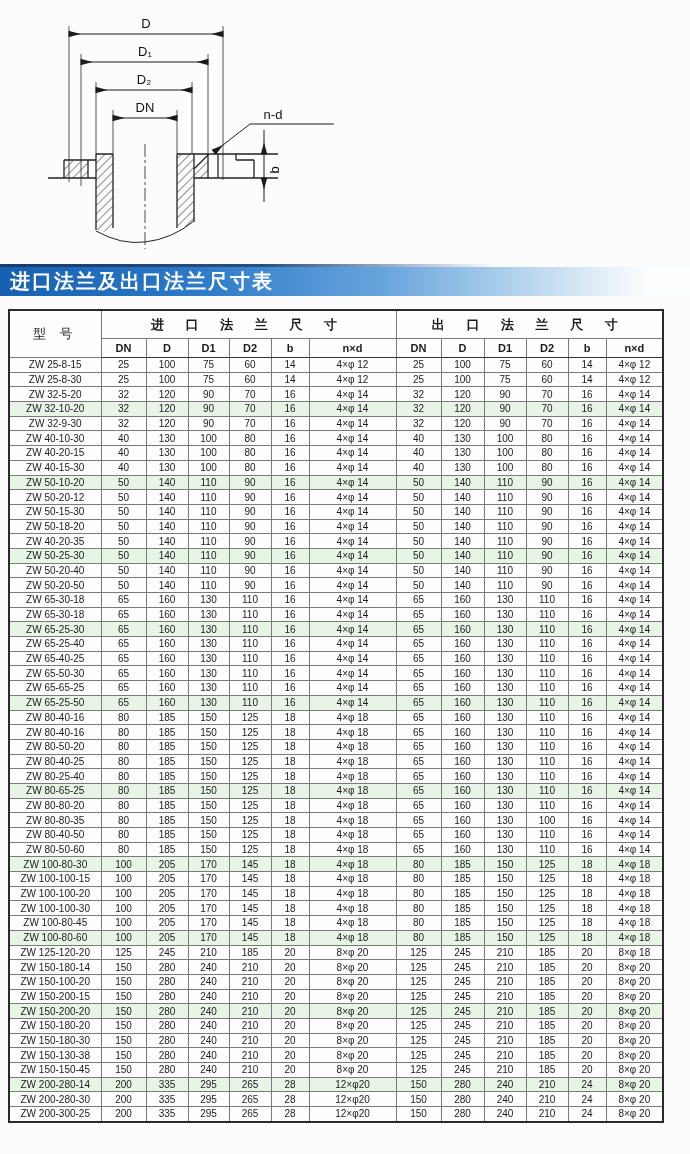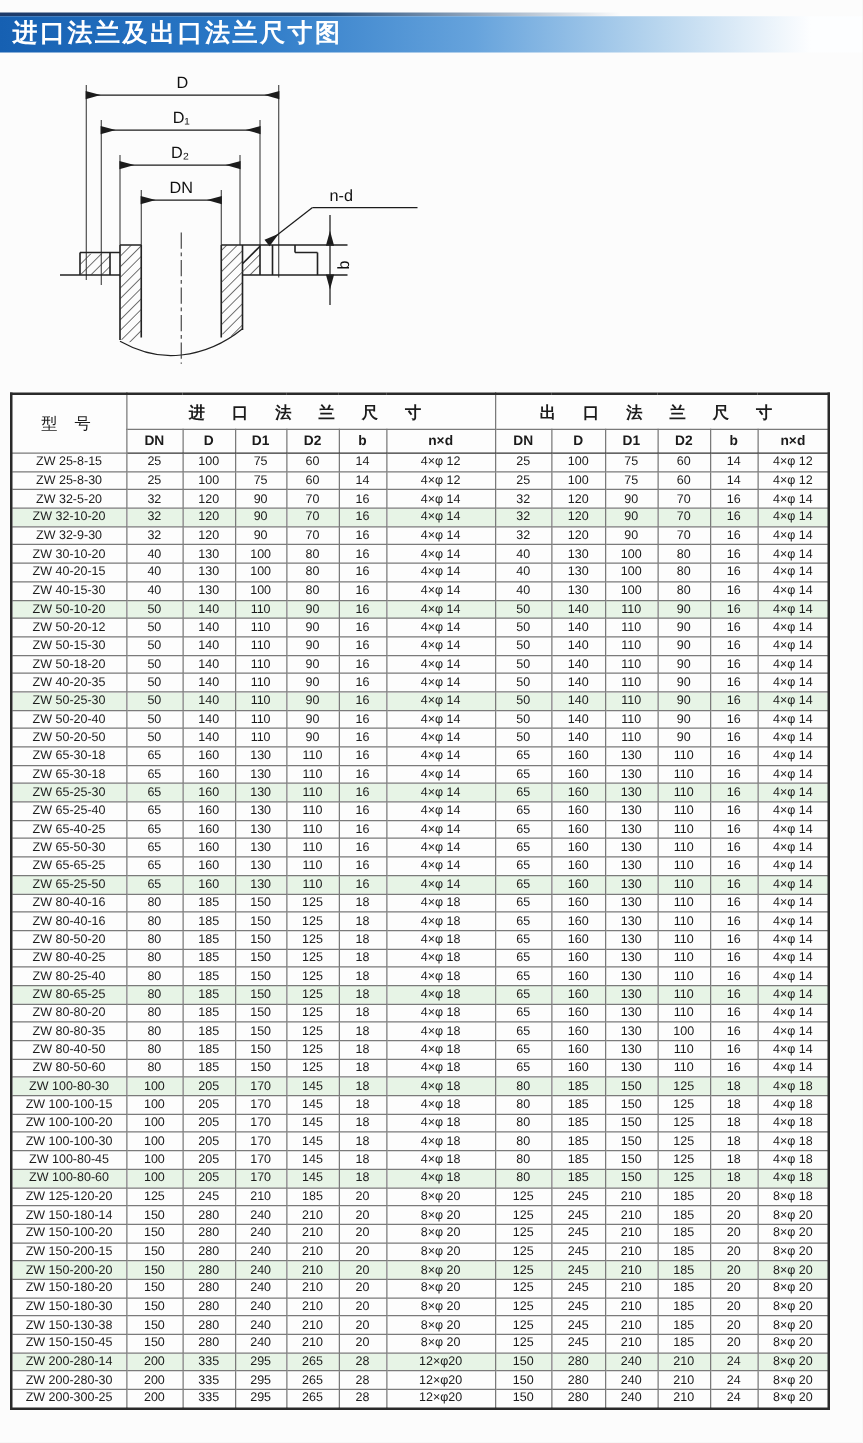--- a/index.html
+++ b/index.html
@@ -21,24 +21,20 @@
   td{font-size:10px;height:13.7px;line-height:11px;padding:0;}
   .sep{border-left:1.6px solid #333;}
   tr.hl td{background:var(--row-highlight-green,#e7f4e6);}
   svg text{font-family:"Liberation Sans","DejaVu Sans",sans-serif;font-size:13px;fill:#111;}
 </style>
 </head>
 <body>
 
 <div class="page">
 
-  <div class="bar-wrap">
-    <div class="bar-topline"></div>
-    <div class="bar">进口法兰及出口法兰尺寸图</div>
-  </div>
 
   <div class="diagram">
     <svg width="350" height="242" viewBox="0 0 350 242">
       <defs>
         <pattern id="hatch" width="6" height="6" patternUnits="userSpaceOnUse" patternTransform="rotate(45)">
           <line x1="0" y1="0" x2="0" y2="6" stroke="#333" stroke-width="1.1"></line>
         </pattern>
         <marker id="ah" markerWidth="13" markerHeight="9" refX="12" refY="4.5" orient="auto-start-reverse">
           <path d="M0.5,4.5 L12.5,1.2 L12.5,7.8 Z" fill="#1c1c1c"></path>
         </marker>
@@ -93,20 +89,24 @@
         <text x="120" y="16" text-anchor="middle">D</text>
         <text x="119" y="44" text-anchor="middle">D₁</text>
         <text x="118" y="72" text-anchor="middle">D₂</text>
         <text x="119" y="100" text-anchor="middle">DN</text>
         <text x="247" y="107" text-anchor="middle">n-d</text>
         <text transform="translate(253,158) rotate(-90)" text-anchor="middle">b</text>
       </g>
     </svg>
   </div>
 
+  <div class="bar-wrap bar2">
+    <div class="bar-topline"></div>
+    <div class="bar">进口法兰及出口法兰尺寸表</div>
+  </div>
 
   <table>
     <colgroup>
       <col style="width:92px">
         <col style="width:45px">
         <col style="width:42px">
         <col style="width:41px">
       <col style="width:42px">
         <col style="width:38px">
         <col style="width:87px">
@@ -208,21 +208,21 @@
           <td>16</td>
           <td>4×φ 14</td>
           <td class="sep">32</td>
           <td>120</td>
           <td>90</td>
           <td>70</td>
           <td>16</td>
           <td>4×φ 14</td>
         </tr>
         <tr>
-          <td>ZW 30-10-20</td>
+          <td>ZW 40-10-30</td>
           <td class="sep">40</td>
           <td>130</td>
           <td>100</td>
           <td>80</td>
           <td>16</td>
           <td>4×φ 14</td>
           <td class="sep">40</td>
           <td>130</td>
           <td>100</td>
           <td>80</td>

